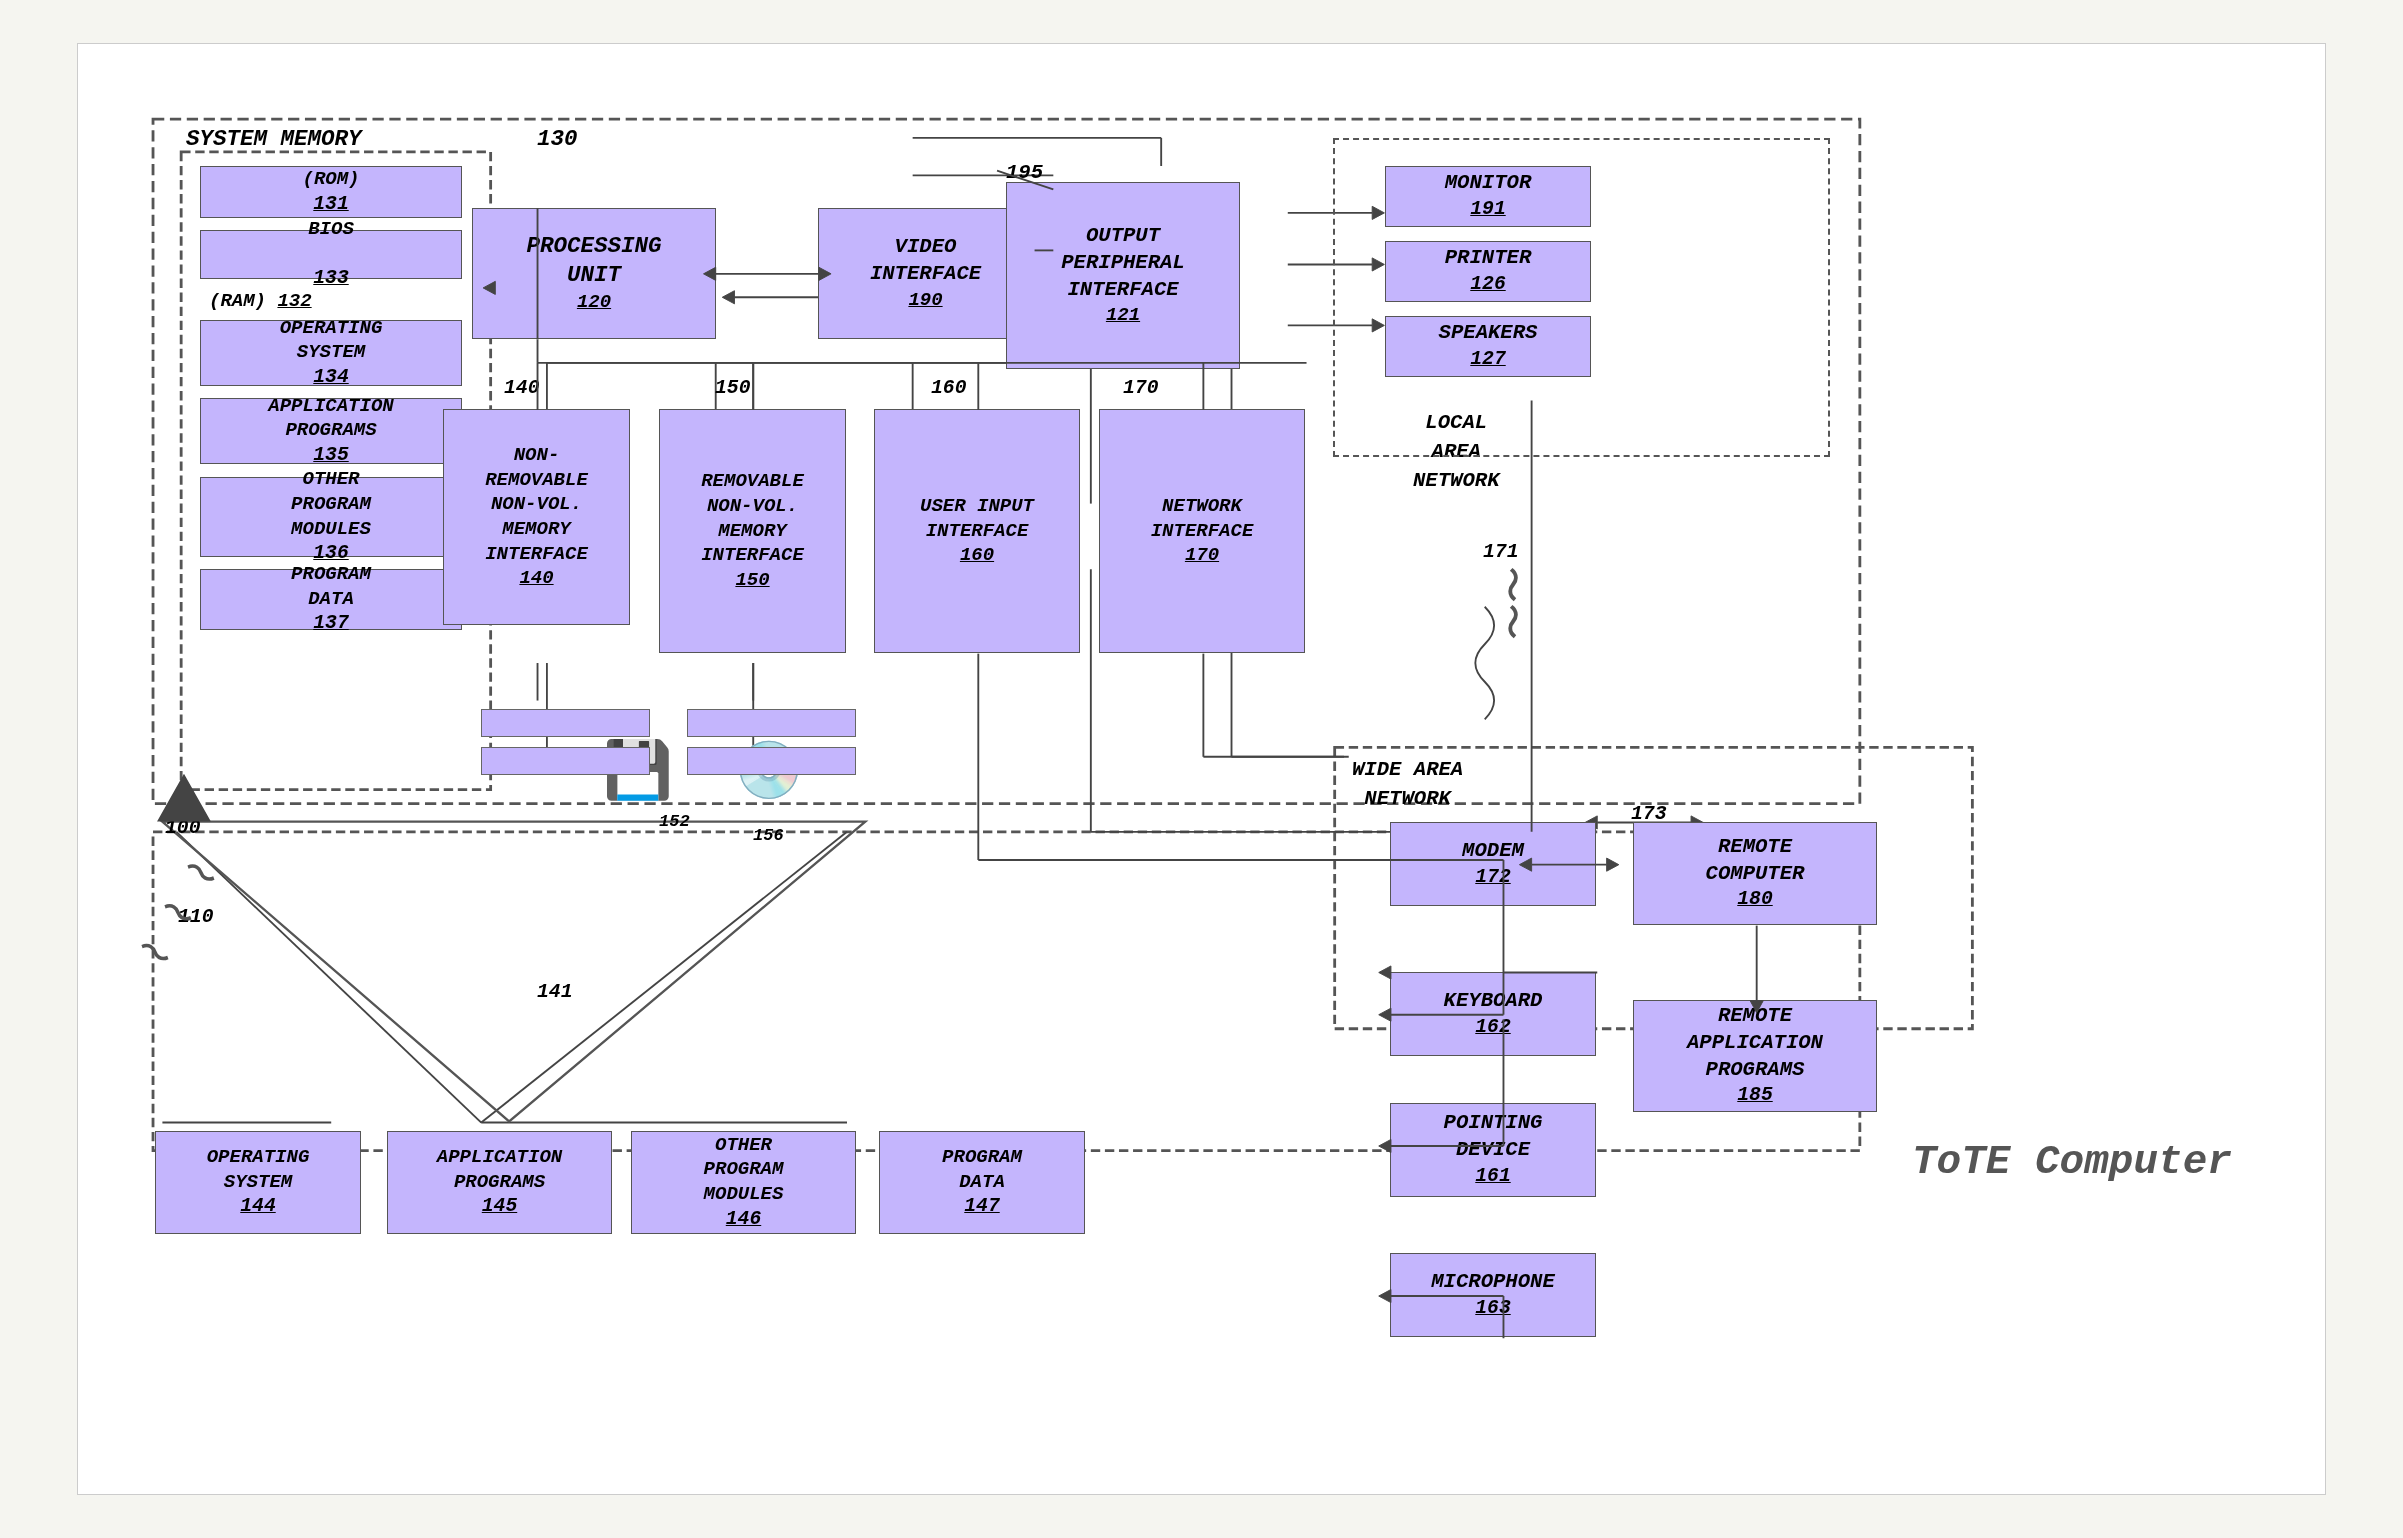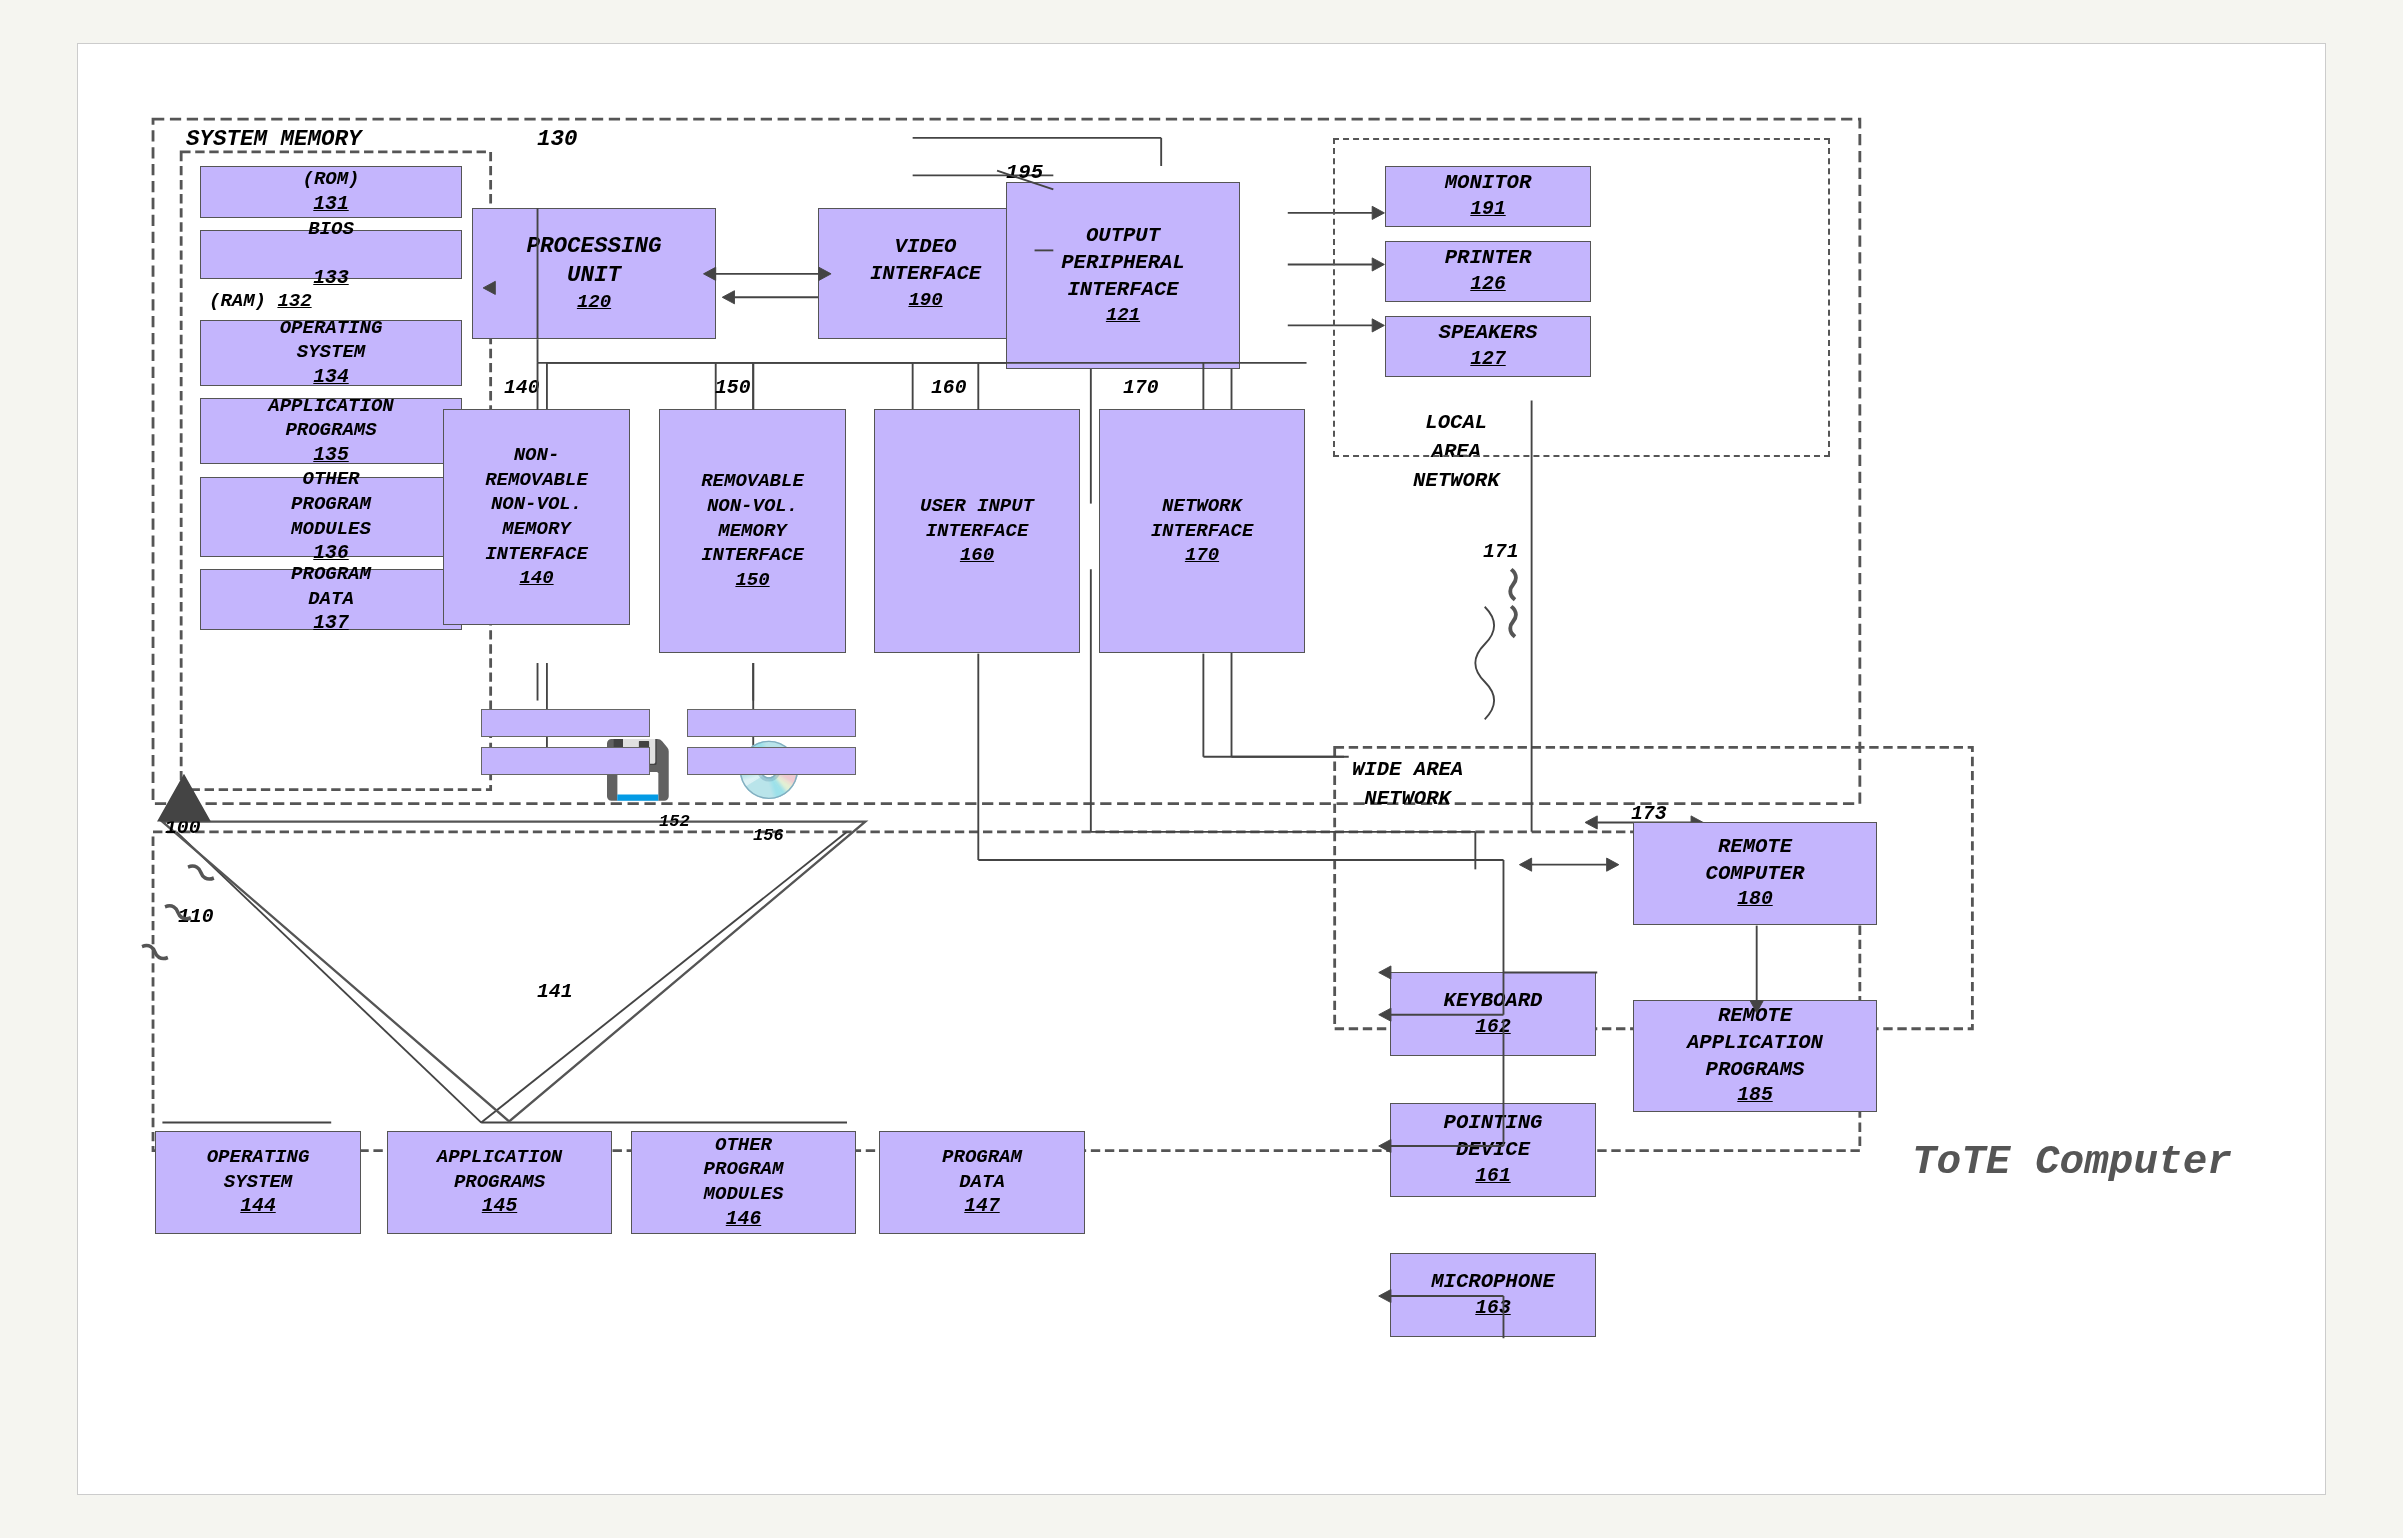--- a/index.html
+++ b/index.html
@@ -236,20 +236,23 @@
   </div>
 
   <div class="label" style="left:1405px; top:497px; font-size:19.7px;">171</div>
 
   <div class="wavy" style="left:1396px; top:534px; font-size:37px; transform:rotate(90deg);">〜〜</div>
 
   <div class="label" style="left:1274px; top:712px; font-size:20.6px; line-height:1.4;">
     WIDE AREA<br>NETWORK
   </div>
 
+  <div class="box" style="left:1312px; top:778px; width:206px; height:84px; font-size:20.6px;">
+    MODEM<br><span class="ref">172</span>
+  </div>
 
   <div class="label" style="left:1537px; top:759px; font-size:19.7px;margin-left:16px;">173</div>
 
   <div class="box" style="left:1312px; top:928px; width:206px; height:84px; font-size:20.6px;">
     KEYBOARD<br><span class="ref">162</span>
   </div>
 
   <div class="box" style="left:1312px; top:1059px; width:206px; height:94px; font-size:20.6px;">
     POINTING<br>DEVICE<br><span class="ref">161</span>
   </div>

